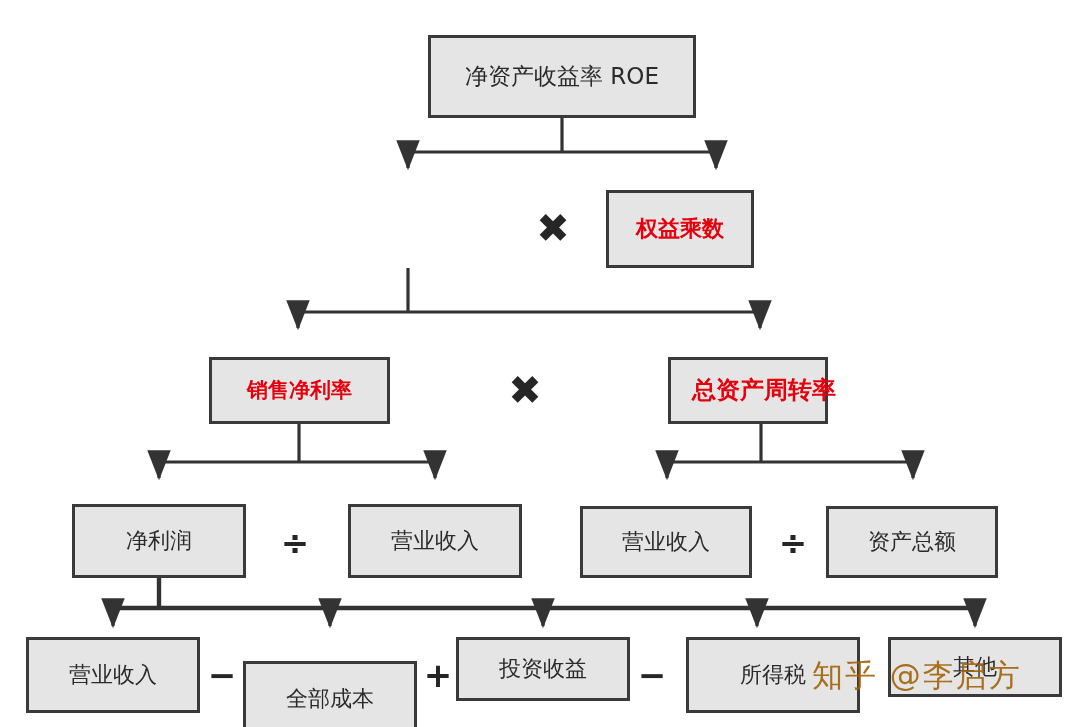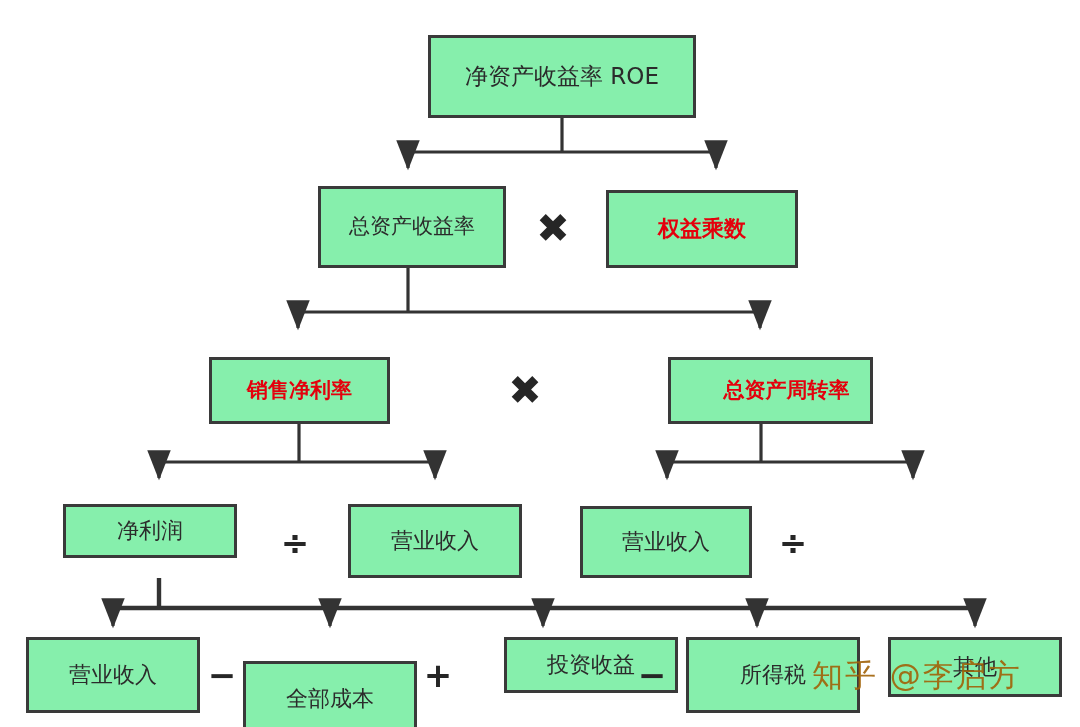--- a/index.html
+++ b/index.html
@@ -21,21 +21,21 @@
     position: absolute;
     left: 0;
     top: 0;
     width: 1080px;
     height: 727px;
     pointer-events: none;
   }
   .node {
     position: absolute;
     box-sizing: border-box;
-    background: #86efac;
+    background: #e5e5e5;
     border: 3px solid #3a3a3a;
     display: flex;
     align-items: center;
     justify-content: center;
     text-align: center;
     line-height: 1.1;
     z-index: 3;
   }
   .node .label {
     display: block;
@@ -124,70 +124,70 @@
       <path d="M 543 608 L 543 626" marker-end="url(#arrowdn)"></path>
       <path d="M 757 608 L 757 626" marker-end="url(#arrowdn)"></path>
       <path d="M 975 608 L 975 626" marker-end="url(#arrowdn)"></path>
     </g>
   </svg>
 
   <div class="node plain" style="left:428px; top:35px; width:268px; height:83px; font-size:23px;">
     <span class="label">净资产收益率 ROE</span>
   </div>
 
-  <div class="node plain" style="left:318px; top:186px; width:188px; height:82px; font-size:21px;">
-    <span class="label">总资产收益率</span>
-  </div>
 
   <div class="op times" style="left:526px; top:206px; width:54px; height:44px;">✖</div>
 
-  <div class="node accent" style="left:606px; top:190px; width:192px; height:78px; font-size:22px;">
+  <div class="node accent" style="left:606px; top:190px; width:148px; height:78px; font-size:22px;">
     <span class="label">权益乘数</span>
   </div>
 
   <div class="node accent" style="left:209px; top:357px; width:181px; height:67px; font-size:21px;">
     <span class="label">销售净利率</span>
   </div>
 
   <div class="op times" style="left:498px; top:368px; width:54px; height:44px;">✖</div>
 
-  <div class="node accent" style="left:668px; top:357px; width:205px; height:67px; font-size:21px;padding-left:32px;">
+  <div class="node accent" style="left:668px; top:357px; width:160px; height:67px; font-size:24px;padding-left:32px;">
     <span class="label">总资产周转率</span>
   </div>
 
-  <div class="node plain" style="left:63px; top:504px; width:174px; height:54px; font-size:22px;">
+  <div class="node plain" style="left:72px; top:504px; width:174px; height:74px; font-size:22px;">
     <span class="label">净利润</span>
   </div>
 
   <div class="op div" style="left:272px; top:524px; width:46px; height:36px;">÷</div>
 
   <div class="node plain" style="left:348px; top:504px; width:174px; height:74px; font-size:22px;">
     <span class="label">营业收入</span>
   </div>
 
   <div class="node plain" style="left:580px; top:506px; width:172px; height:72px; font-size:22px;">
     <span class="label">营业收入</span>
   </div>
 
   <div class="op div" style="left:770px; top:524px; width:46px; height:36px;">÷</div>
 
+  <div class="node plain" style="left:826px; top:506px; width:172px; height:72px; font-size:22px;">
+    <span class="label">资产总额</span>
+  </div>
 
   <div class="node plain" style="left:26px; top:637px; width:174px; height:76px; font-size:22px;">
     <span class="label">营业收入</span>
   </div>
 
   <div class="op arith" style="left:202px; top:658px; width:40px; height:34px;">−</div>
 
   <div class="node plain" style="left:243px; top:661px; width:174px; height:76px; font-size:22px;">
     <span class="label">全部成本</span>
   </div>
 
   <div class="op arith" style="left:418px; top:658px; width:40px; height:34px;">+</div>
 
-  <div class="node plain" style="left:456px; top:637px; width:174px; height:56px; font-size:22px;margin-left:48px;">
+  <div class="node plain" style="left:456px; top:637px; width:174px; height:64px; font-size:22px;">
     <span class="label">投资收益</span>
   </div>
 
   <div class="op arith" style="left:632px; top:658px; width:40px; height:34px;">−</div>
 
   <div class="node plain" style="left:670px; top:637px; width:174px; height:76px; font-size:22px;margin-left:16px;">
     <span class="label">所得税</span>
   </div>
 
   <div class="node plain" style="left:888px; top:637px; width:174px; height:60px; font-size:22px;">

